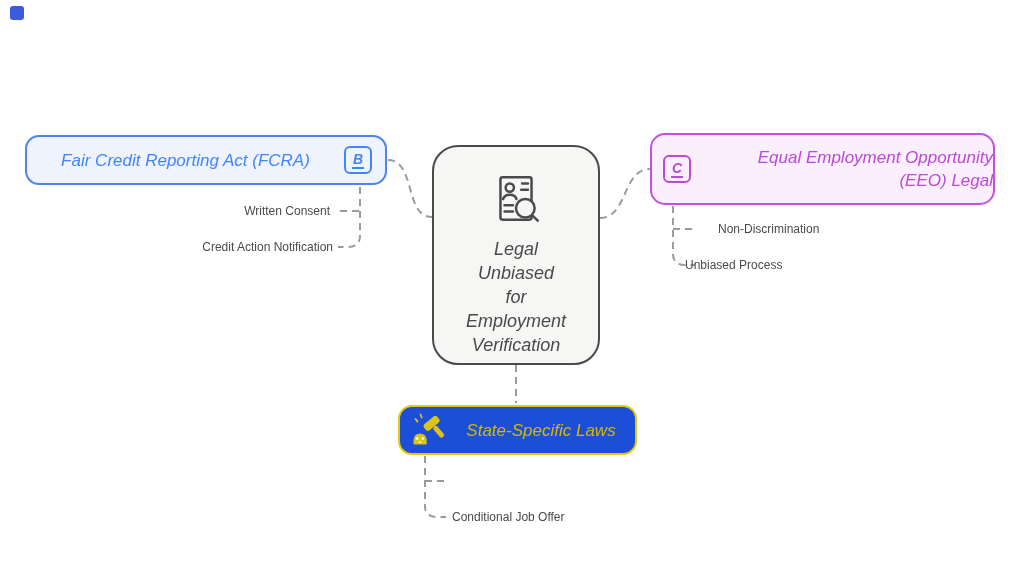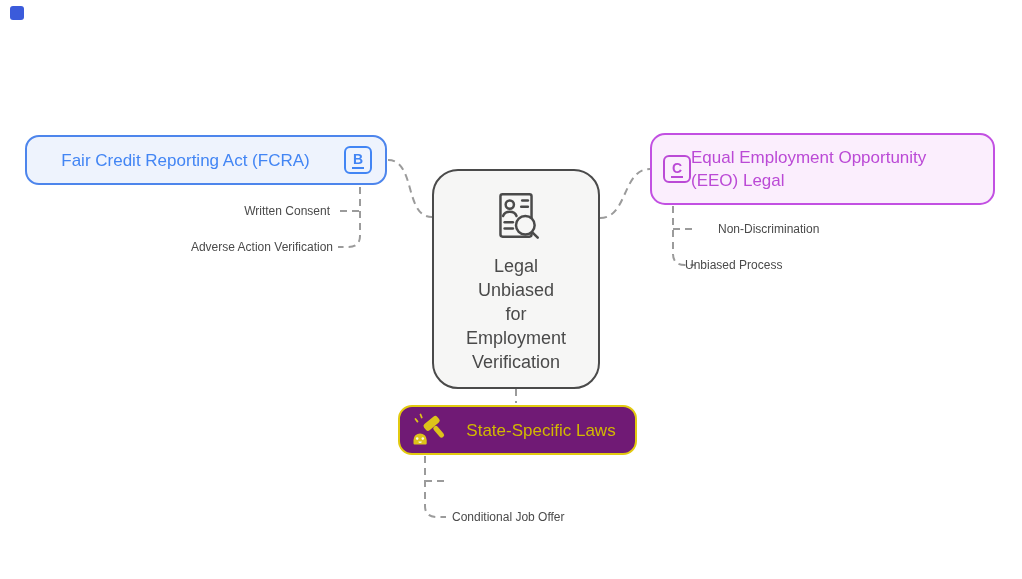--- a/index.html
+++ b/index.html
@@ -10,44 +10,44 @@
   }
   .canvas{position:absolute;inset:0;}
   svg.connectors{position:absolute;left:0;top:0;z-index:1;}
   .corner-square{
     position:absolute;left:10px;top:6px;width:14px;height:14px;
     background:#3b5bdb;border-radius:3px;z-index:5;
   }
   
   .node{
     position:absolute;box-sizing:border-box;display:flex;align-items:center;
-    z-index:2;font-size:17px;line-height:23px;
+    z-index:2;font-size:17px;line-height:23px;font-style:italic;
   }
   .node-fcra{
     left:25px;top:135px;width:362px;height:50px;
     background:#eef3fd;border:2px solid #4d85ec;border-radius:14px;
     color:#4285f4;
   }
   .node-fcra .node-label{flex:1;text-align:center;}
   .node-eeo{
     left:650px;top:133px;width:345px;height:72px;
     background:#fbeefd;border:2px solid #c250e2;border-radius:15px;
     color:#bb4ad6;
   }
-  .node-eeo .node-label{flex:1;text-align:left;}
+  .node-eeo .node-label{flex:1;text-align:right;}
   .node-state{
     left:398px;top:405px;width:239px;height:50px;
-    background:#701a75;border:2px solid #e2ca10;border-radius:14px;
+    background:#1d4ed8;border:2px solid #e2ca10;border-radius:14px;
     color:#d2b900;
   }
   .node-state .node-label{flex:1;text-align:center;}
   .node-center{
     left:432px;top:145px;width:168px;height:220px;
     background:#f6f6f5;border:2px solid #4a4a4a;border-radius:26px;
-    color:#4a4a4a;flex-direction:column;justify-content:flex-start;margin-top:24px;
+    color:#4a4a4a;flex-direction:column;justify-content:center;
   }
   .node-center .center-icon{margin-top:17px;}
   .node-center .center-title{
     margin-top:2px;text-align:center;font-size:18px;line-height:24px;
   }
   
   .badge{
     box-sizing:border-box;width:28px;height:28px;border:2px solid currentColor;
     border-radius:6px;display:flex;align-items:center;justify-content:center;
     flex:0 0 auto;
@@ -149,18 +149,18 @@
     <div class="center-title">
       <div>Legal</div>
       <div>Unbiased</div>
       <div>for</div>
       <div>Employment</div>
       <div>Verification</div>
     </div>
   </div>
 
   <div class="child-label child-right-align lbl-written">Written Consent</div>
-  <div class="child-label child-right-align lbl-adverse">Adverse Action Verification</div>
+  <div class="child-label child-right-align lbl-adverse">Credit Action Notification</div>
   <div class="child-label lbl-nondisc">Non-Discrimination</div>
   <div class="child-label lbl-unbiased">Unbiased Process</div>
   <div class="child-label lbl-conditional">Conditional Job Offer</div>
 
 </div>
 
 </body></html>

